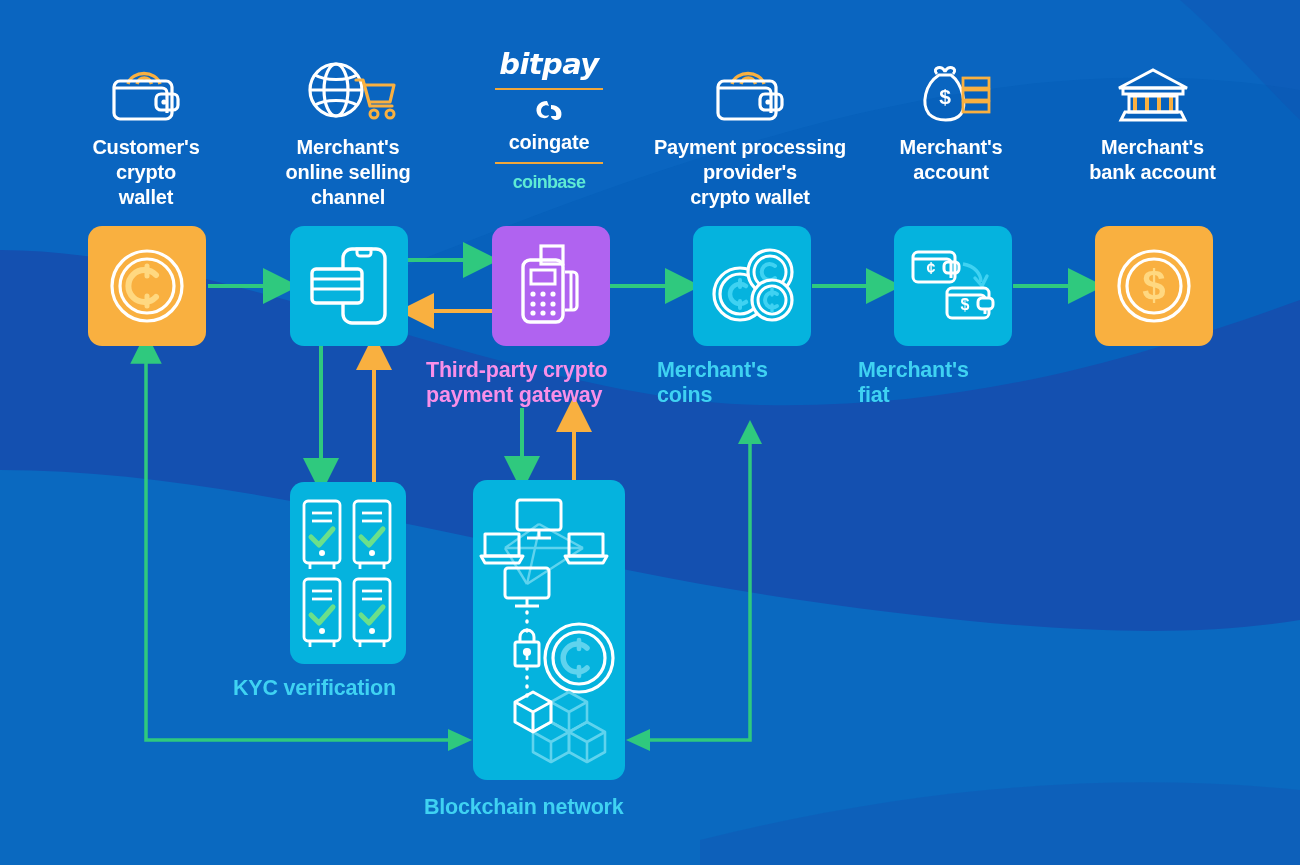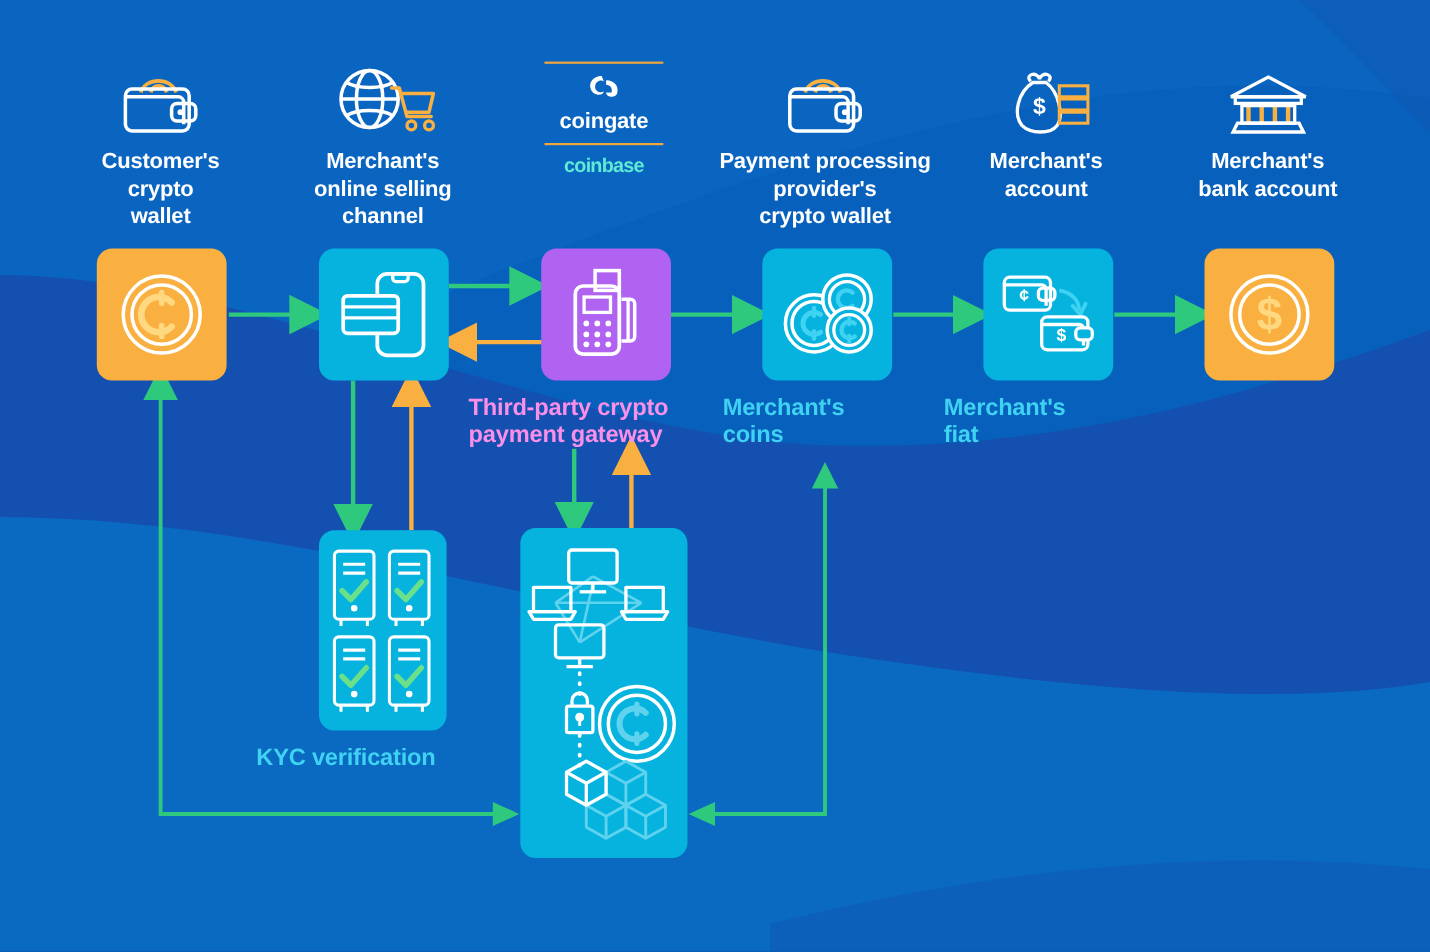--- a/index.html
+++ b/index.html
@@ -182,20 +182,21 @@
         <line x1="58" y1="34" x2="58" y2="50" stroke="#F9B040" stroke-width="4"></line>
         <rect x="16" y="34" width="48" height="16" fill="none" stroke="#fff" stroke-width="3"></rect>
         <path d="M8 58 L12 50 L68 50 L72 58 Z" fill="none" stroke="#fff" stroke-width="3"></path>
       </svg>
     </div>
     <div class="hlabel">Merchant's
 bank account</div>
   </div>
 
   <div class="logostack">
+    <div class="logo-bitpay">bitpay</div>
     <div class="logo-sep"></div>
     <div class="logo-coingate">
       <svg width="30" height="24" viewBox="0 0 30 24">
         <path d="M13 3 C5 3, 1 9, 3 15 C5 21, 14 22, 15 17 C12 19, 7 17, 7 13 C7 8, 12 6, 15 8 Z" fill="#fff"></path>
         <path d="M17 7 C25 7, 29 13, 27 19 C25 24, 17 22, 17 18 L22 18 C23 15, 21 11, 17 11 Z" fill="#fff"></path>
       </svg>
       <span>coingate</span>
     </div>
     <div class="logo-sep"></div>
     <div class="logo-coinbase">coinbase</div>
@@ -379,14 +380,15 @@
     </svg>
   </div>
 
   <div class="caption cap-pink" style="left:426px;top:358px;width:250px;">Third-party crypto
 payment gateway</div>
   <div class="caption cap-cyan" style="left:657px;top:358px;width:190px;">Merchant's
 coins</div>
   <div class="caption cap-cyan" style="left:858px;top:358px;width:190px;">Merchant's
 fiat</div>
   <div class="caption cap-cyan" style="left:233px;top:676px;width:230px;">KYC verification</div>
+  <div class="caption cap-cyan" style="left:424px;top:795px;width:250px;">Blockchain network</div>
 
 </div>
 
 </body></html>

